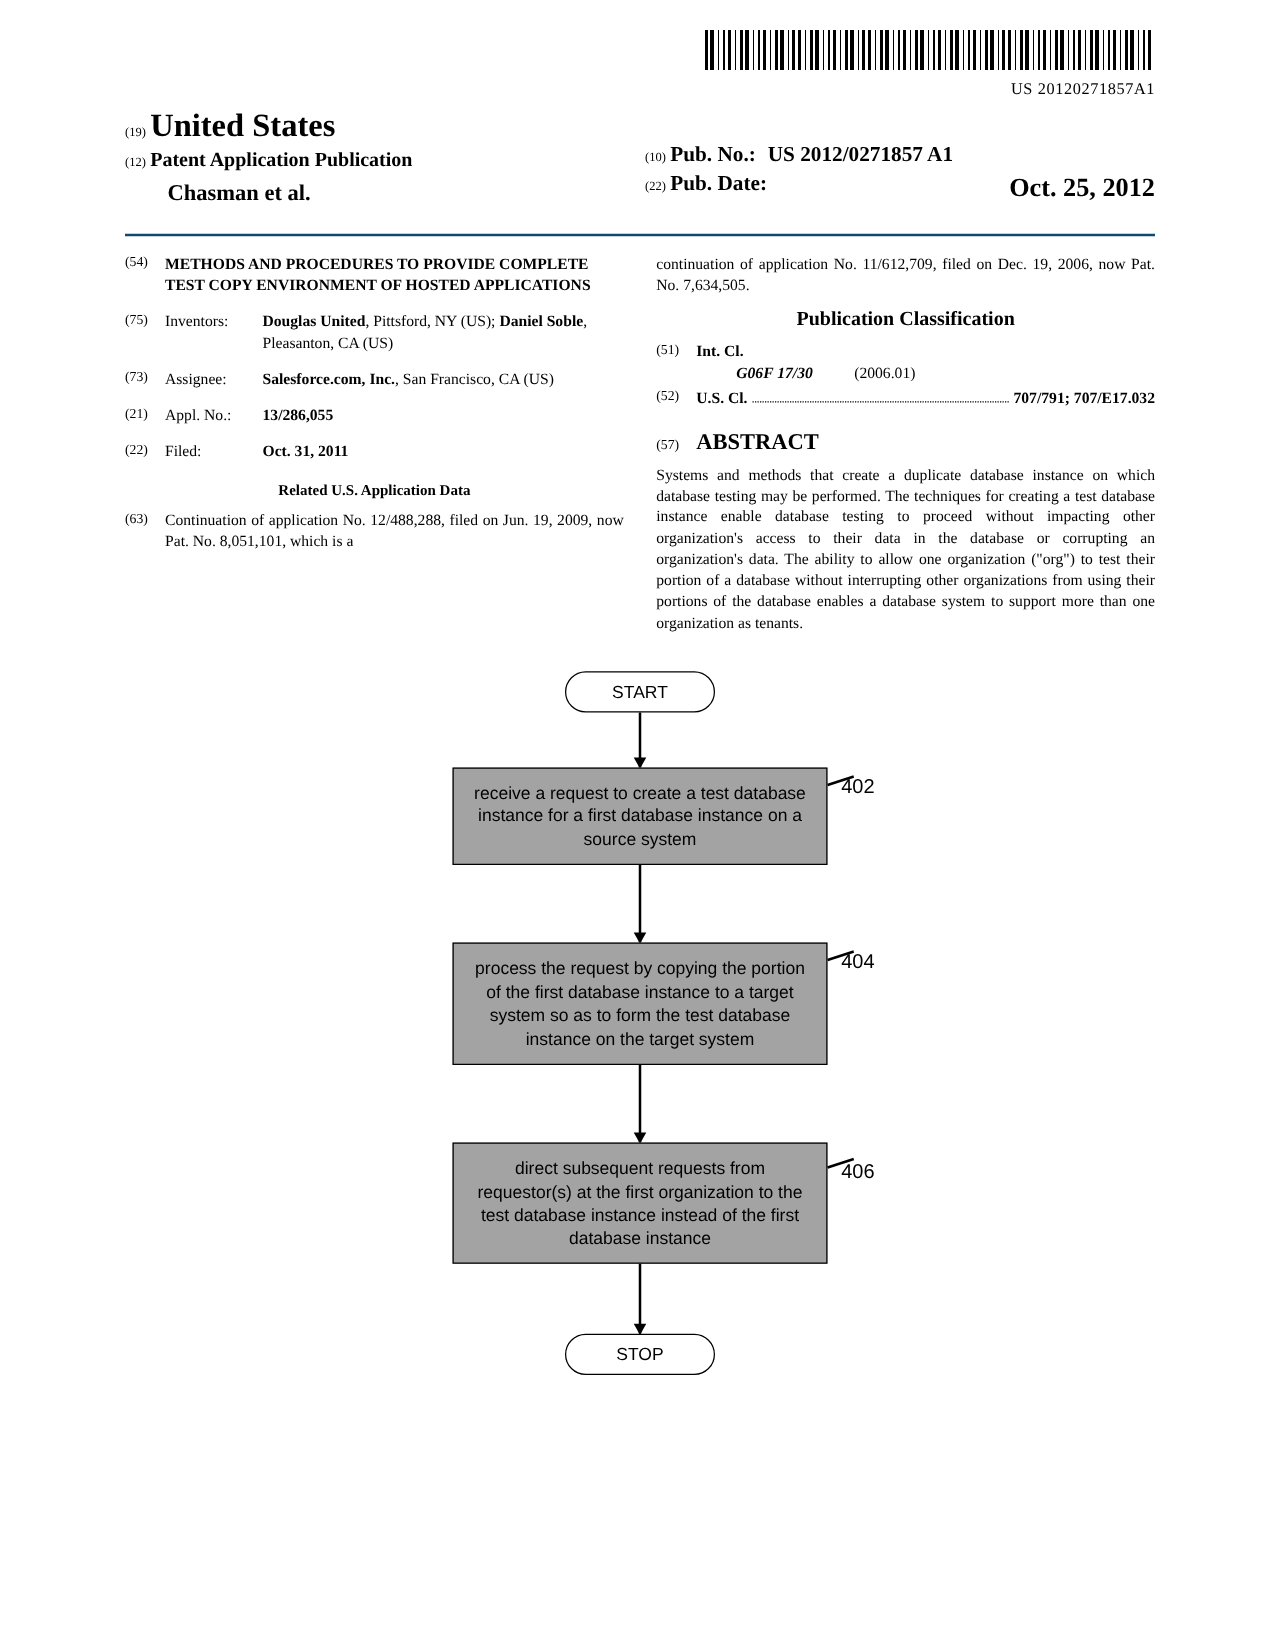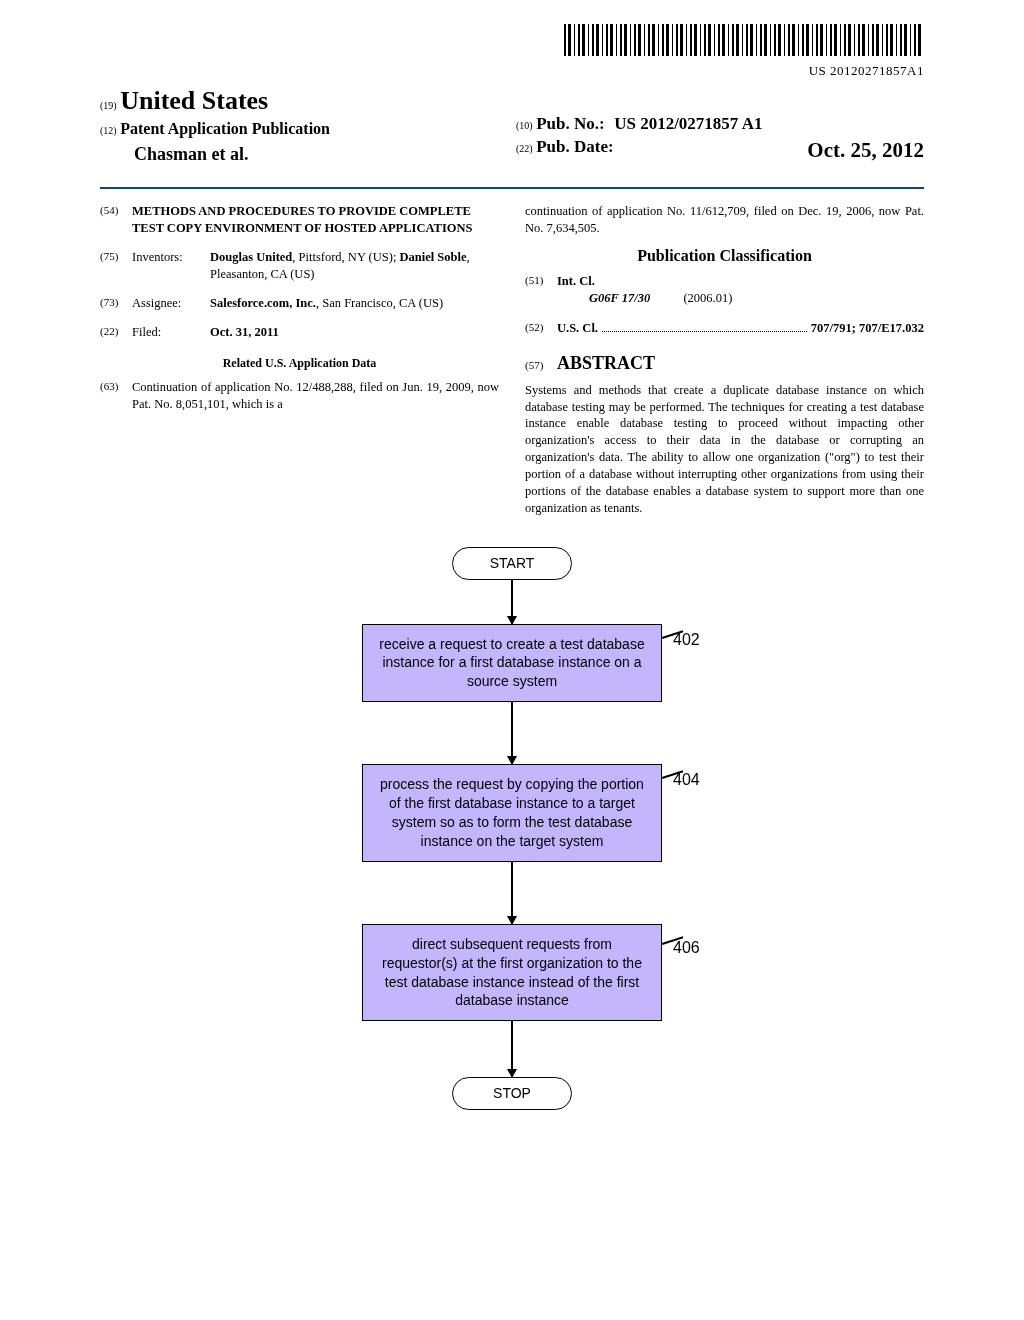--- a/index.html
+++ b/index.html
@@ -124,21 +124,21 @@
     font-size: 14px;
     background: #fff;
   }
   .fc-box {
     width: 300px;
     margin: 0 auto;
     border: 1.5px solid #000;
     text-align: center;
     padding: 10px 12px;
     font-size: 14px;
-    background: #c4b5fd;
+    background: #a3a3a3;
     position: relative;
   }
   .fc-arrow {
     width: 1.5px;
     height: 40px;
     background: #000;
     margin: 0 auto;
     position: relative;
   }
   .fc-arrow::after {
@@ -219,20 +219,25 @@
         <div class="field-label">Inventors:</div>
         <div class="field-value"><b>Douglas United</b>, Pittsford, NY (US); <b>Daniel Soble</b>, Pleasanton, CA (US)</div>
       </div>
 
       <div class="field-row">
         <div class="field-inid">(73)</div>
         <div class="field-label">Assignee:</div>
         <div class="field-value"><b>Salesforce.com, Inc.</b>, San Francisco, CA (US)</div>
       </div>
 
+      <div class="field-row">
+        <div class="field-inid">(21)</div>
+        <div class="field-label">Appl. No.:</div>
+        <div class="field-value"><b>13/286,055</b></div>
+      </div>
 
       <div class="field-row">
         <div class="field-inid">(22)</div>
         <div class="field-label">Filed:</div>
         <div class="field-value"><b>Oct. 31, 2011</b></div>
       </div>
 
       <div class="related-header">Related U.S. Application Data</div>
 
       <div class="field-row" style="margin-bottom:0;">
@@ -241,21 +246,21 @@
       </div>
 
     </div>
 
     <div class="col">
 
       <div style="text-align:justify; margin-bottom:8px;">continuation of application No. 11/612,709, filed on Dec. 19, 2006, now Pat. No. 7,634,505.</div>
 
       <div class="pub-class-header">Publication Classification</div>
 
-      <div class="field-row" style="margin-bottom:14px;">
+      <div class="field-row" style="margin-bottom:4px;">
         <div class="field-inid">(51)</div>
         <div class="field-value">
           <b>Int. Cl.</b><br>
           <span class="intcl-sub">G06F 17/30</span>
           <span class="intcl-code">(2006.01)</span>
         </div>
       </div>
 
       <div class="field-row" style="margin-bottom:6px;">
         <div class="field-inid">(52)</div>

